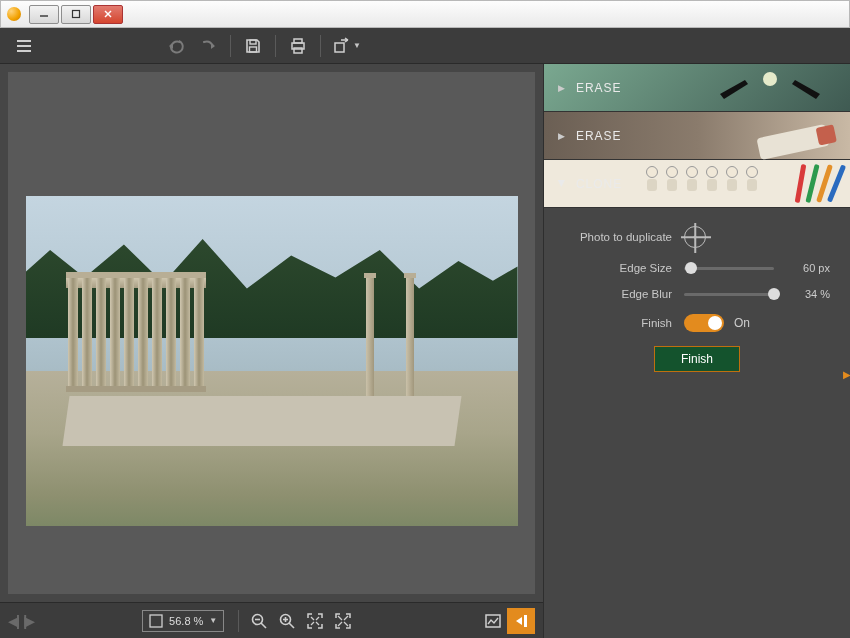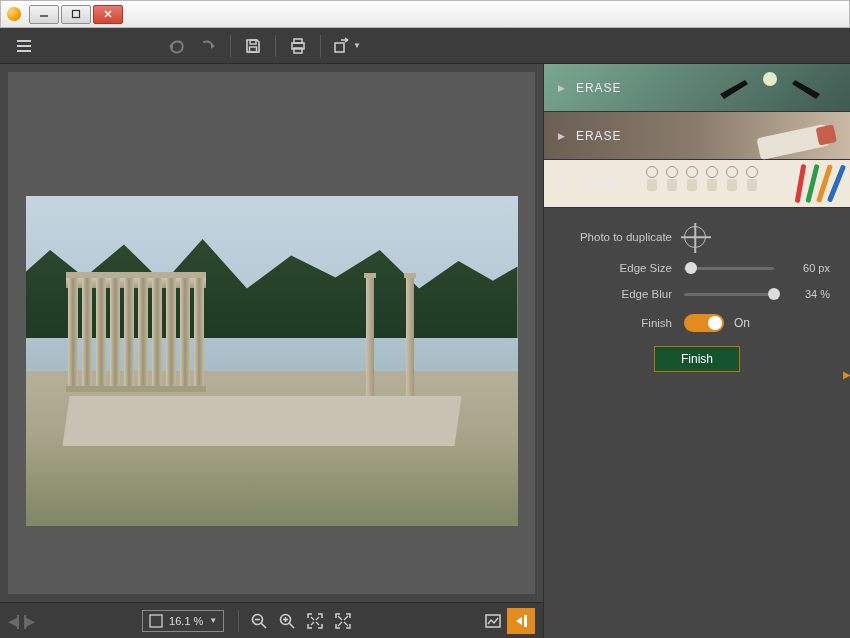--- a/index.html
+++ b/index.html
@@ -207,21 +207,21 @@
           </div>
         <div style="width:6px"></div>
         <div class="nav-arr">
             <span>||▶</span>
           </div>
         <div style="width:110px"></div>
         <div class="zoom-box">
           <svg viewBox="0 0 14 14">
               <rect x="1" y="1" width="12" height="12" fill="none" stroke="#cfcfcf" stroke-width="1.3"></rect>
             </svg>
-          <span>16.1 %</span>
+          <span>56.8 %</span>
           <span class="caret" style="margin-left:6px">▼</span>
         </div>
         <div class="bb-sep"></div>
         <div class="bb-btn">
           <svg viewBox="0 0 16 16">
               <circle cx="6.5" cy="6.5" r="5" fill="none" stroke="#cfcfcf" stroke-width="1.6"></circle>
               <line x1="10" y1="10" x2="15" y2="15" stroke="#cfcfcf" stroke-width="1.6"></line>
               <line x1="4" y1="6.5" x2="9" y2="6.5" stroke="#cfcfcf" stroke-width="1.6"></line>
             </svg>
         </div>

